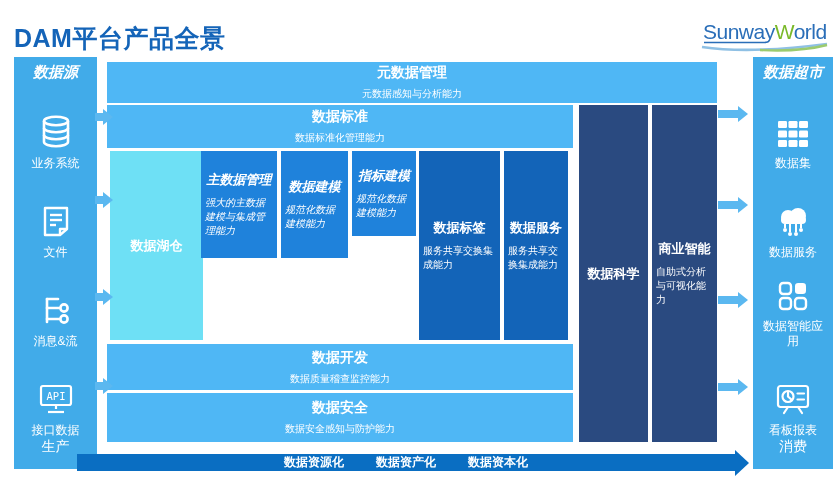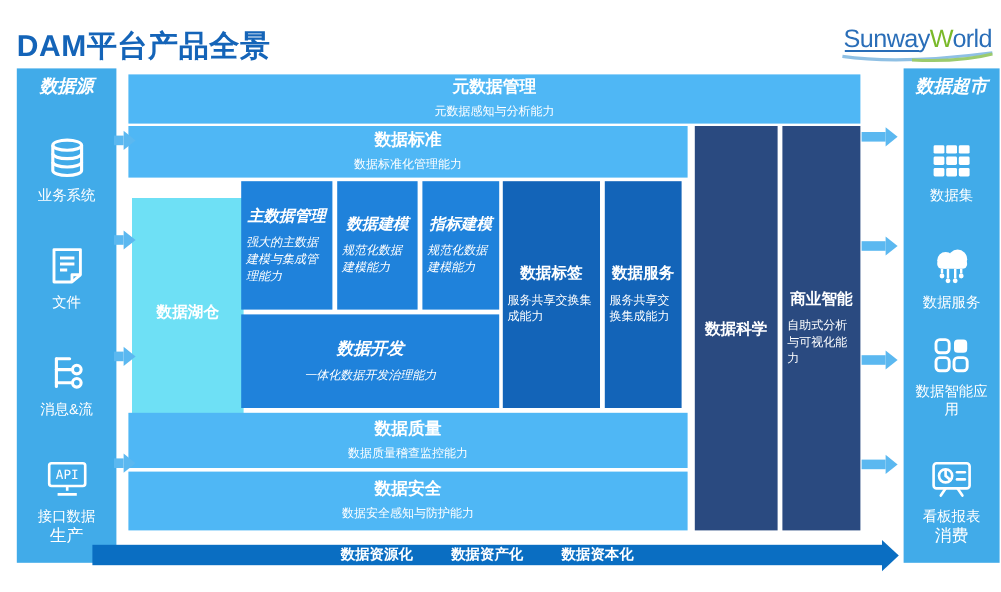--- a/index.html
+++ b/index.html
@@ -192,43 +192,39 @@
   <div class="box light row" style="left:107px;top:62px;width:610px;height:41px">
     <div class="t t14">元数据管理</div>
     <div class="s">元数据感知与分析能力</div>
   </div>
 
   <div class="box light row" style="left:107px;top:105px;width:466px;height:43px">
     <div class="t t14">数据标准</div>
     <div class="s">数据标准化管理能力</div>
   </div>
 
-  <div class="box cyan" style="left:110px;top:165px;width:93px;height:189px">
+  <div class="box cyan" style="left:110px;top:151px;width:93px;height:189px">
     <div class="t">数据湖仓</div>
   </div>
 
   <div class="box mid" style="left:201px;top:151px;width:76px;height:107px">
     <div class="t">主数据管理</div>
     <div class="s">强大的主数据建模与集成管理能力</div>
   </div>
 
   <div class="box mid" style="left:281px;top:151px;width:67px;height:107px">
     <div class="t">数据建模</div>
     <div class="s">规范化数据建模能力</div>
   </div>
 
-  <div class="box mid" style="left:352px;top:151px;width:64px;height:107px">
+  <div class="box mid" style="left:352px;top:151px;width:64px;height:85px">
     <div class="t">指标建模</div>
     <div class="s">规范化数据建模能力</div>
   </div>
 
-  <div class="box mid" style="left:201px;top:262px;width:215px;height:78px">
-    <div class="t t14">数据开发</div>
-    <div class="s">一体化数据开发治理能力</div>
-  </div>
 
   <div class="box deep" style="left:419px;top:151px;width:81px;height:189px">
     <div class="t">数据标签</div>
     <div class="s">服务共享交换集成能力</div>
   </div>
 
   <div class="box deep" style="left:504px;top:151px;width:64px;height:189px">
     <div class="t">数据服务</div>
     <div class="s">服务共享交换集成能力</div>
   </div>
@@ -236,21 +232,21 @@
   <div class="box navy" style="left:579px;top:105px;width:69px;height:337px">
     <div class="t">数据科学</div>
   </div>
 
   <div class="box navy" style="left:652px;top:105px;width:65px;height:337px">
     <div class="t">商业智能</div>
     <div class="s">自助式分析与可视化能力</div>
   </div>
 
   <div class="box light row" style="left:107px;top:344px;width:466px;height:46px">
-    <div class="t t14">数据质量</div>
+    <div class="t t14">数据开发</div>
     <div class="s">数据质量稽查监控能力</div>
   </div>
 
   <div class="box light row" style="left:107px;top:393px;width:466px;height:49px">
     <div class="t t14">数据安全</div>
     <div class="s">数据安全感知与防护能力</div>
   </div>
 
   <div class="sarrow sarrow-l" style="top:113px"></div>
   <div class="sarrow sarrow-l" style="top:196px"></div>

